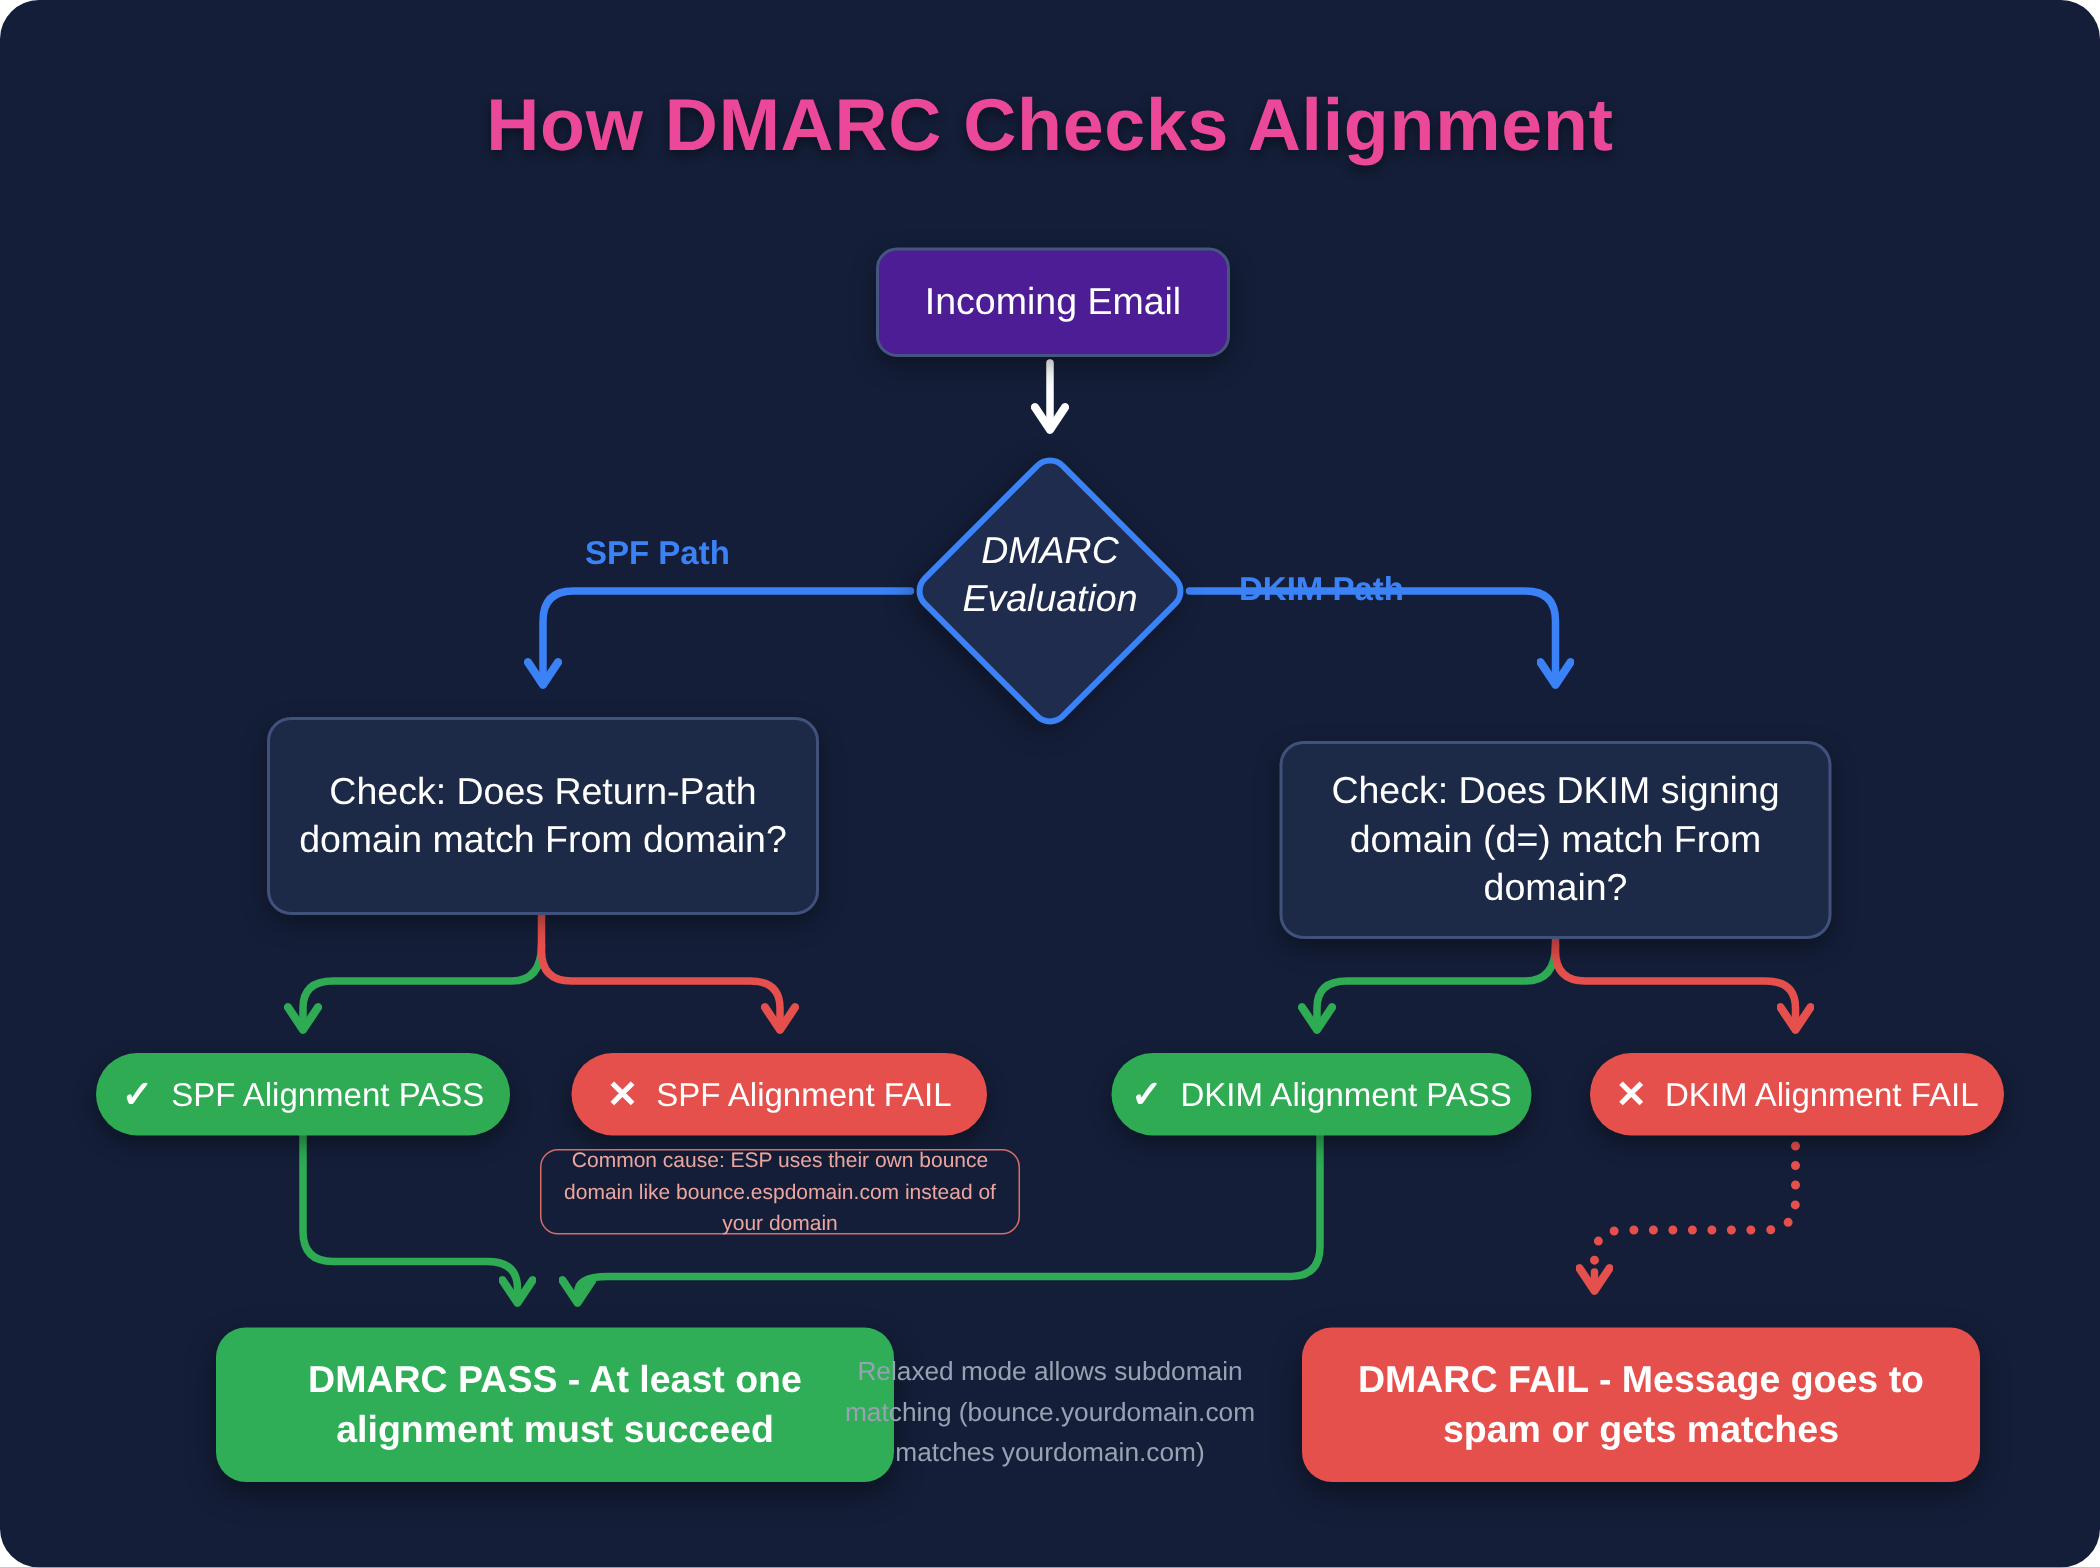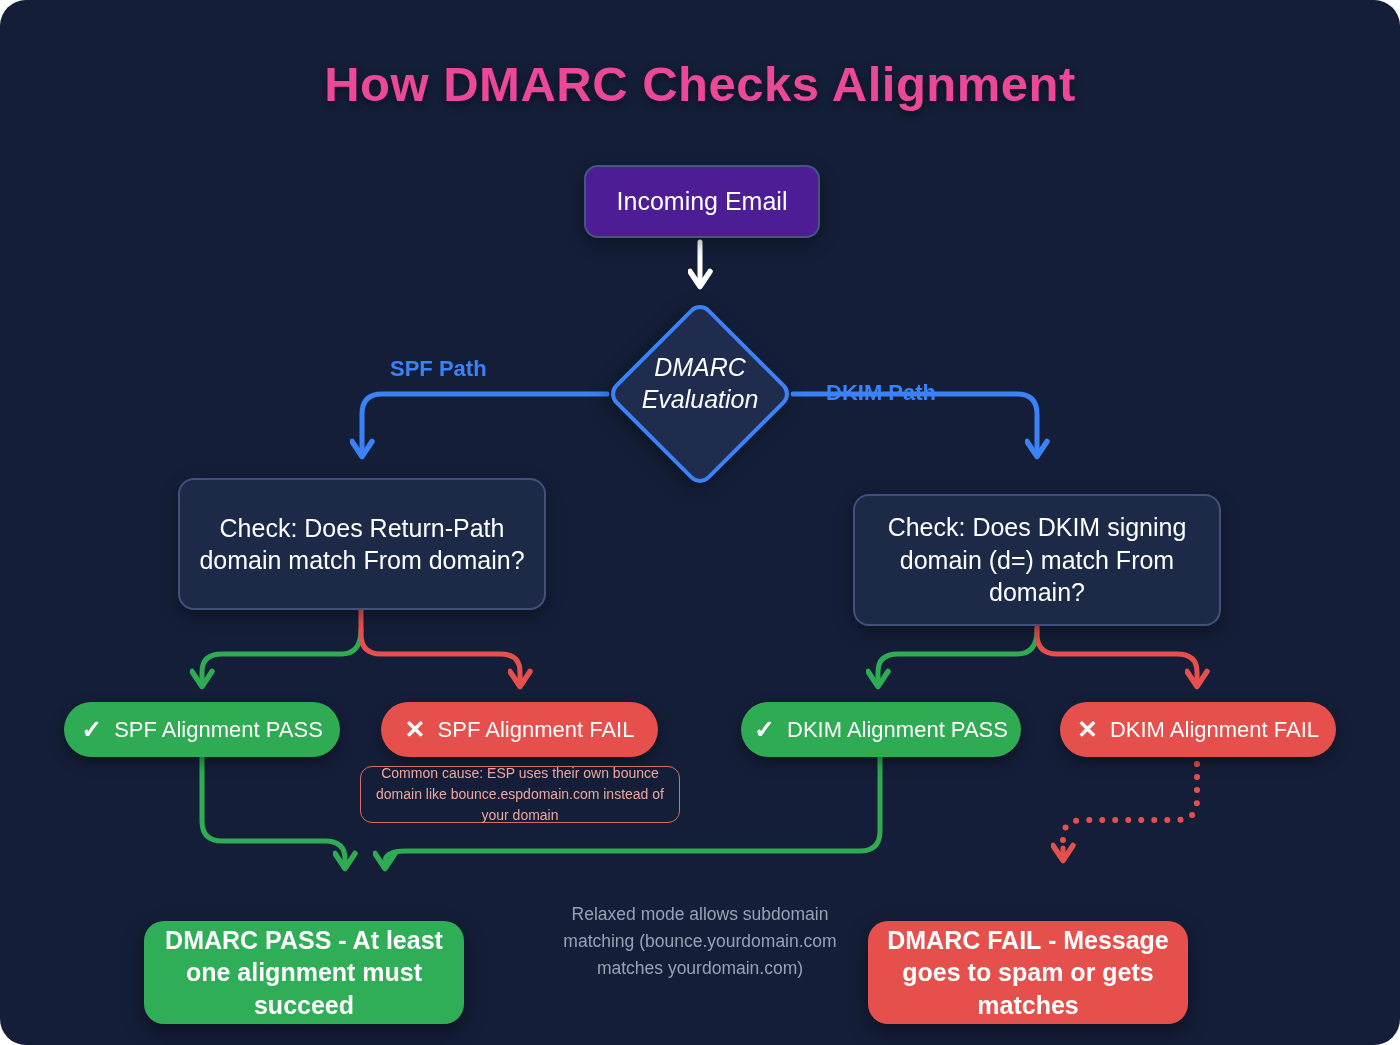--- a/index.html
+++ b/index.html
@@ -51,24 +51,23 @@
   }
   .pill .glyph { font-size:25px; font-weight:bold; }
   .green-bg { background:#2EAB53; }
   .red-bg { background:#E6504C; }
   .note-box {
     left:360px; top:766px; width:320px; height:57px; padding:0 8px;
     border:1.5px solid #D66D68; border-radius:12px;
     color:#EDA69F; font-size:14px; line-height:1.5;
   }
   .result {
-    top:885px; width:320px; height:103px; padding:0 12px;
+    top:885px; width:452px; height:103px; padding:0 12px;
     border-radius:20px; font-weight:bold; font-size:25px; line-height:1.3;
     box-shadow:0 8px 20px rgba(0,0,0,0.4);
-    margin-top:36px;
   }
   .relaxed {
     left:550px; top:901px; width:300px; text-align:center;
     color:#98A2B3; font-size:17.5px; line-height:1.55;
   }
 </style>
 </head>
 <body>
 
 <div class="card">

